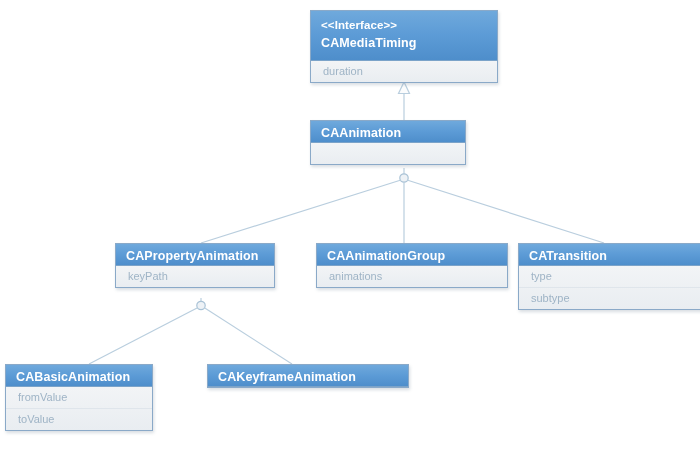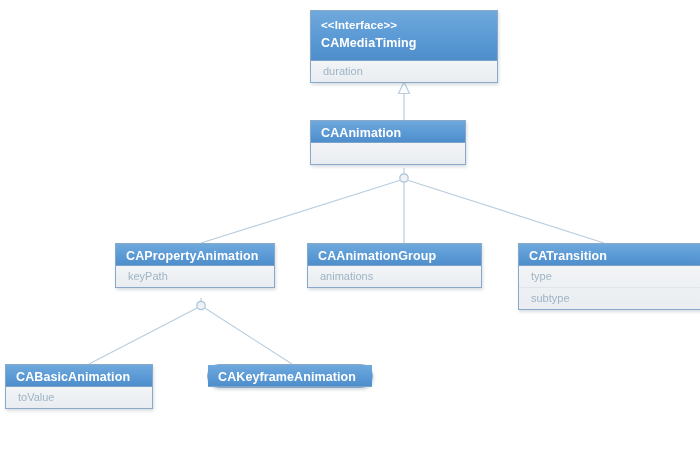--- a/index.html
+++ b/index.html
@@ -86,24 +86,24 @@
     overflow: hidden;
   }
   .attr-row:last-child {
     border-bottom: none;
   }
 
   
   #node-camediatiming   { left: 310px; top: 10px;  width: 188px; }
   #node-caanimation     { left: 310px; top: 120px; width: 156px; }
   #node-capropertyanim  { left: 115px; top: 243px; width: 160px; }
-  #node-caanimationgrp  { left: 307px; top: 243px; width: 175px; }
+  #node-caanimationgrp  { left: 316px; top: 243px; width: 192px; }
   #node-catransition    { left: 518px; top: 243px; width: 188px; }
   #node-cabasicanim     { left: 5px;   top: 364px; width: 148px; }
-  #node-cakeyframeanim  { left: 207px; top: 364px; width: 166px; border-radius: 30px; }
+  #node-cakeyframeanim  { left: 207px; top: 364px; width: 202px; }
 </style>
 </head>
 <body>
 
 <div id="diagram-canvas">
 
   <svg id="edge-layer" viewBox="0 0 700 449" width="700" height="449" xmlns="http://www.w3.org/2000/svg">
 
     <g>
       <line x1="404" y1="120" x2="404" y2="93" stroke="#b9cede" stroke-width="1.2"></line>
@@ -175,20 +175,21 @@
       <div class="attr-row">type</div>
       <div class="attr-row">subtype</div>
     </div>
   </div>
 
   <div class="uml-class" id="node-cabasicanim">
     <div class="uml-header">
       <span class="class-name">CABasicAnimation</span>
     </div>
     <div class="uml-attributes">
+      <div class="attr-row">fromValue</div>
       <div class="attr-row">toValue</div>
     </div>
   </div>
 
   <div class="uml-class" id="node-cakeyframeanim">
     <div class="uml-header">
       <span class="class-name">CAKeyframeAnimation</span>
     </div>
   </div>
 

